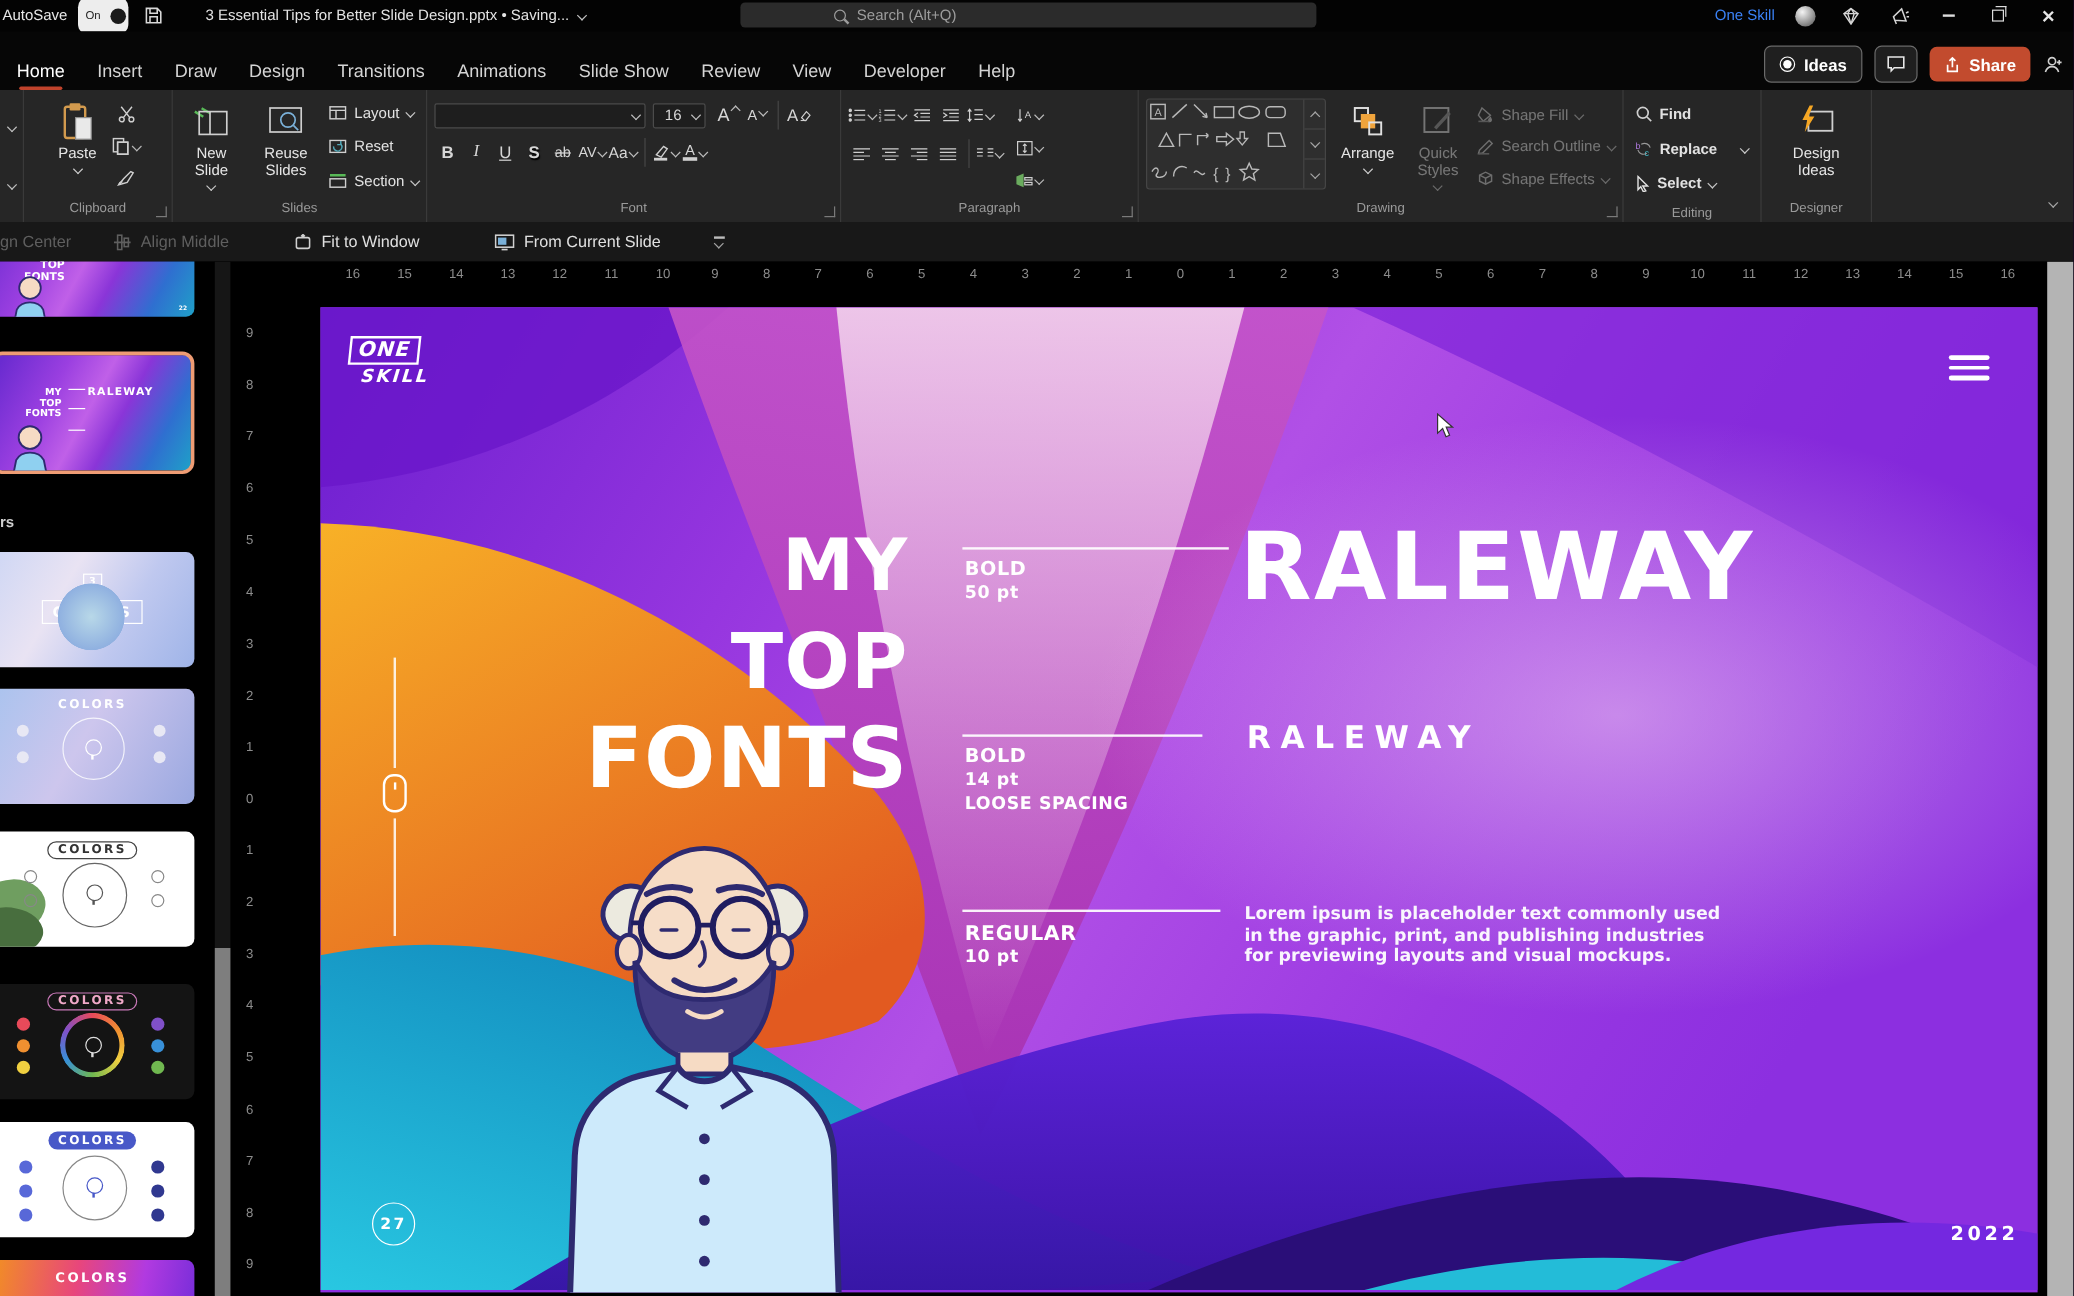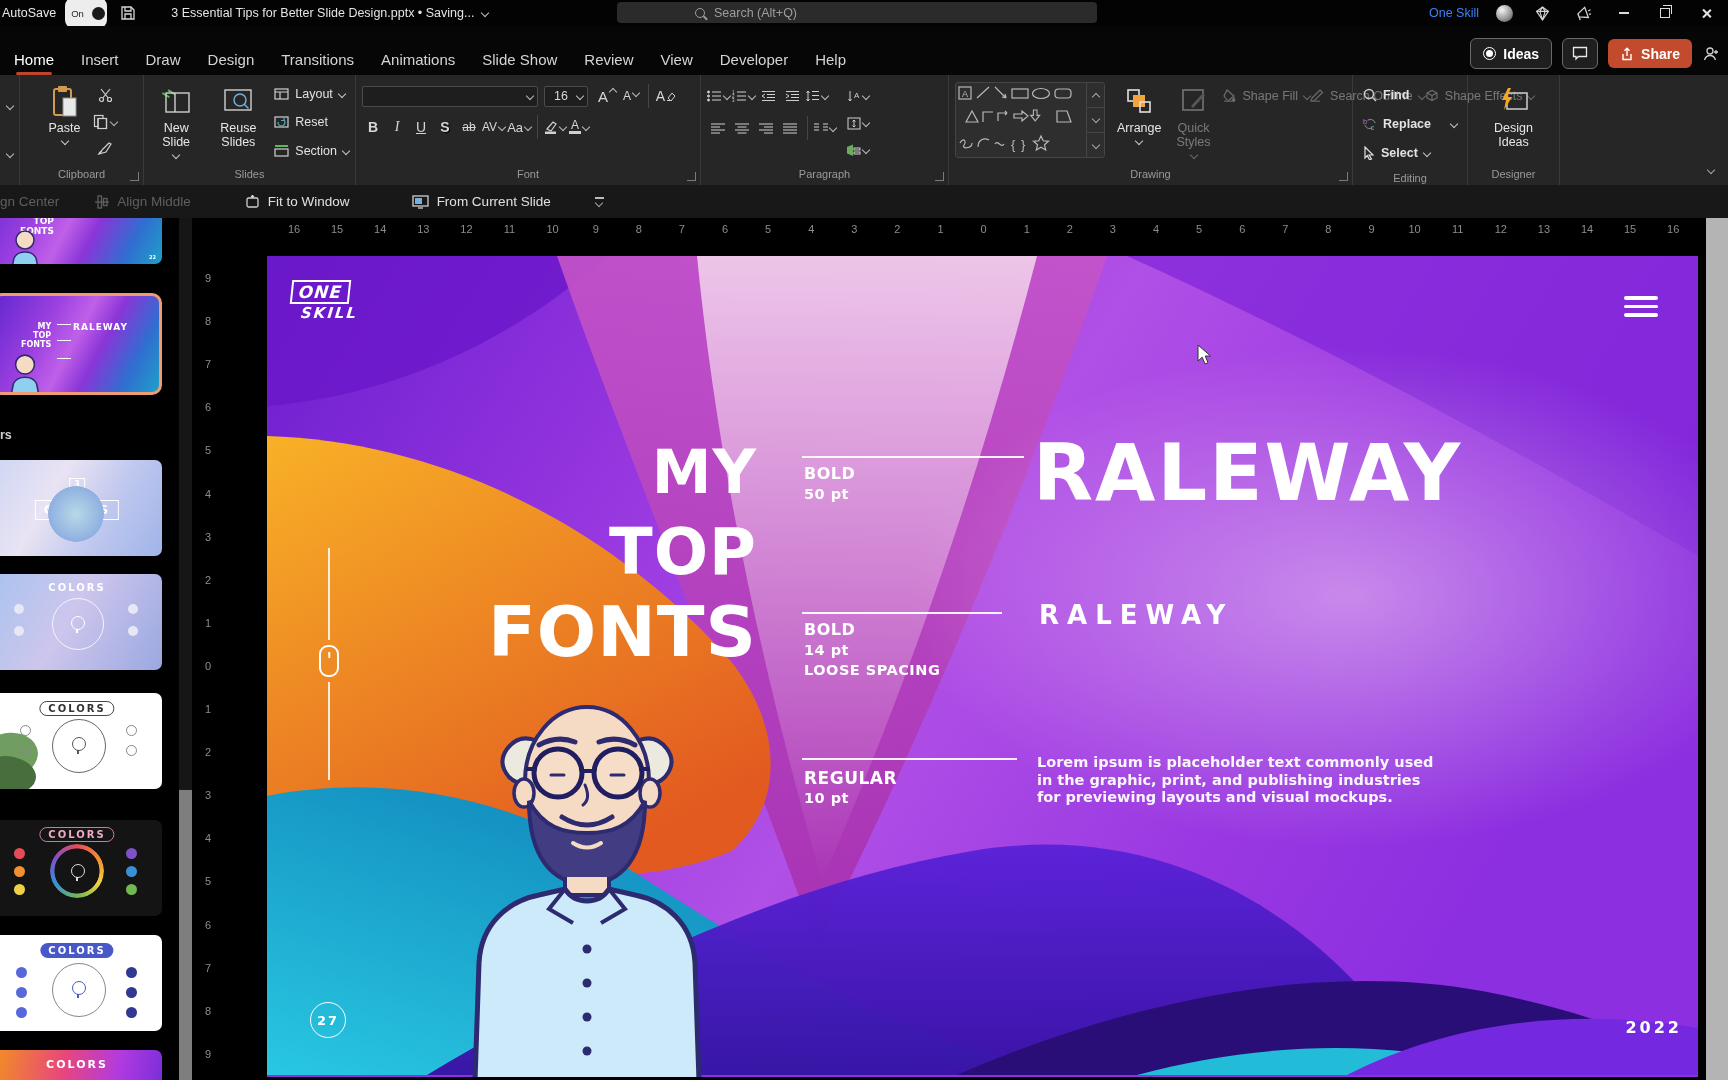--- a/index.html
+++ b/index.html
@@ -531,21 +531,21 @@
       <div class="bigbtn dis" style="width:48px">
         <span class="bico">
           <svg width="26" height="26" viewBox="0 0 26 26" fill="none" stroke="#e0e0e0" stroke-width="1.6">
             <rect x="2" y="2" width="20" height="20"></rect>
               <path d="M10 18L22 5l2 2-12 13z" fill="#9a9a9a" stroke="none"></path>
           </svg>
         </span>
         <span>Quick Styles</span>
         <i class="cv"></i>
       </div>
-      <div style="display:flex;justify-content:space-between;padding:2px 0 6px">
+      <div style="display:flex;flex-direction:column;justify-content:space-between;padding:2px 0 6px">
         <span class="labelbtn dis">
           <svg width="14" height="13" viewBox="0 0 14 13" fill="none" stroke="#cfcfcf" stroke-width="1.2">
               <path d="M4 1l7 6-6 5-4-5z"></path>
               <path d="M11 9c1.5 2 .5 3.5-.7 3.5S9 11 11 9z" fill="#cfcfcf"></path>
               <rect x="1" y="11.5" width="9" height="1.5" fill="#9a9a9a" stroke="none"></rect>
             </svg>
           <span>Shape Fill</span>
             <i class="cv"></i>
         </span>
         <span class="labelbtn dis">

